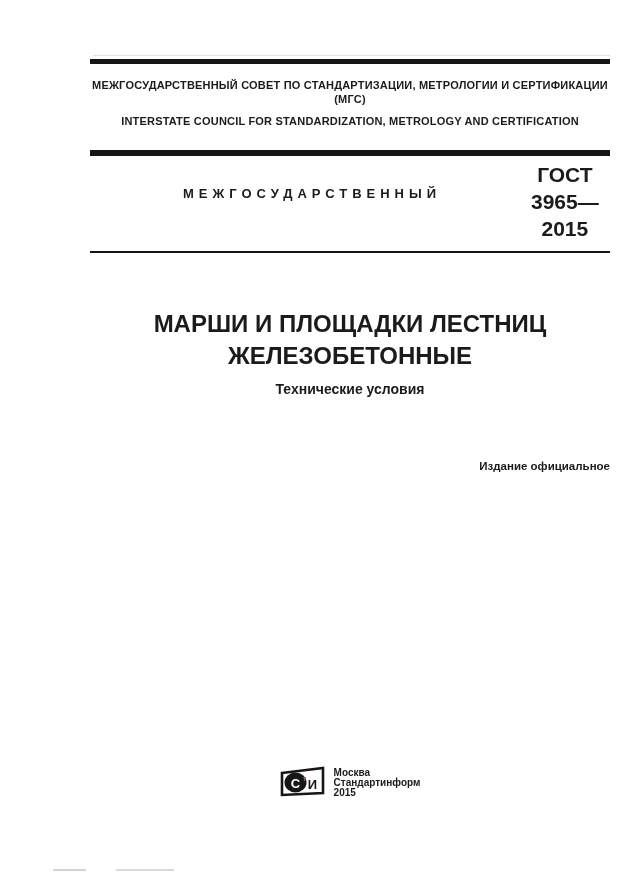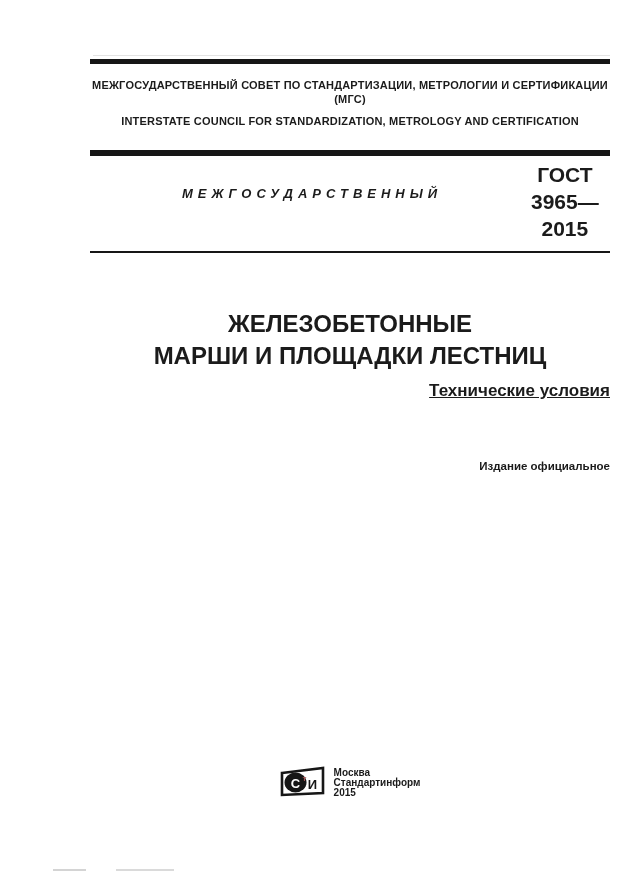--- a/index.html
+++ b/index.html
@@ -54,21 +54,20 @@
   }
   .designation-kind {
     position: absolute;
     left: 42px; top: 184px;
     width: 444px;
     text-align: center;
     font-size: 13px;
     font-weight: bold;
     letter-spacing: 5px;
     line-height: 20px;
-    font-style: italic;
   }
   .designation-code {
     position: absolute;
     left: 483px; top: 161px;
     font-size: 21px;
     font-weight: bold;
     line-height: 27px;
     text-align: center;
     white-space: nowrap;
   }
@@ -78,24 +77,23 @@
     width: 520px;
     text-align: center;
     font-size: 24px;
     font-weight: bold;
     line-height: 32px;
   }
   .doc-subtitle {
     position: absolute;
     left: 42px; top: 381px;
     width: 520px;
-    text-align: right;
-    font-size: 17px;
+    text-align: center;
+    font-size: 14px;
     font-weight: bold;
-    text-decoration: underline;
   }
   .edition-note {
     position: absolute;
     left: 42px; top: 460px;
     width: 520px;
     text-align: right;
     font-size: 11.5px;
     font-weight: bold;
   }
   .site-watermark {
@@ -157,22 +155,22 @@
 
   <div class="designation-code">
     <div>ГОСТ</div>
     <div>3965—</div>
     <div>2015</div>
   </div>
 
   <div class="rule rule-thin"></div>
 
   <div class="doc-title">
+    <div>МАРШИ И ПЛОЩАДКИ ЛЕСТНИЦ</div>
     <div>ЖЕЛЕЗОБЕТОННЫЕ</div>
-    <div>МАРШИ И ПЛОЩАДКИ ЛЕСТНИЦ</div>
   </div>
 
   <div class="doc-subtitle">Технические условия</div>
 
   <div class="edition-note">Издание официальное</div>
 
   <div class="site-watermark">gbi22.ru</div>
 
   <div class="imprint">
     <svg class="imprint-logo" viewBox="0 0 45 34" xmlns="http://www.w3.org/2000/svg">

